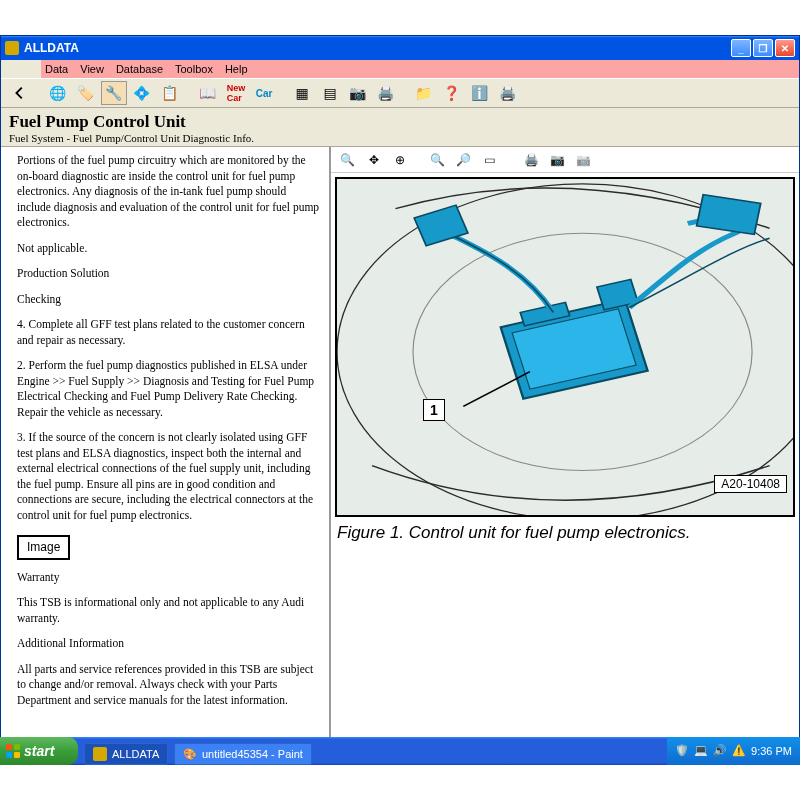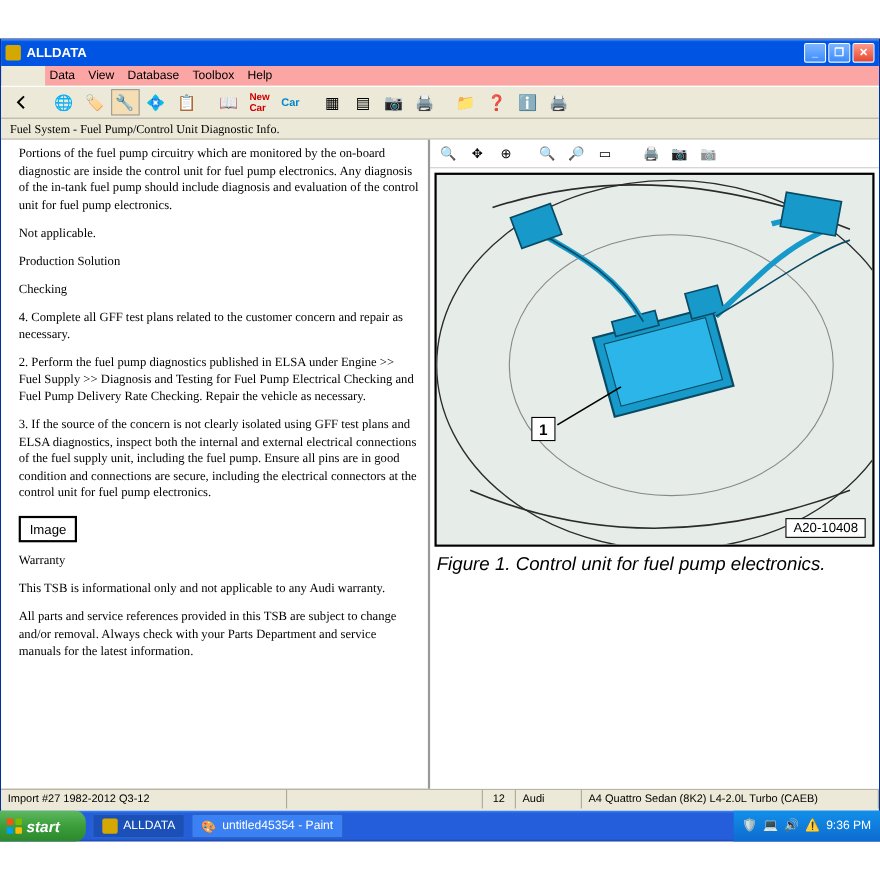--- a/index.html
+++ b/index.html
@@ -13,35 +13,35 @@
 .menubar { height: 18px; background: #fca5a5; display: flex; align-items: center; padding: 0 4px; font-size: 11px; margin-left: 40px; }
 .menubar span { margin-right: 12px; cursor: default; }
 .toolbar { height: 30px; background: #ece9d8; border-top: 1px solid #fff; border-bottom: 1px solid #aca899; display: flex; align-items: center; padding: 0 6px; }
 .tbtn { width: 26px; height: 24px; margin-right: 2px; border: 1px solid transparent; display: flex; align-items: center; justify-content: center; font-size: 14px; }
 .tbtn.sep { width: 8px; }
 .tbtn svg { width: 18px; height: 18px; }
 .heading-area { background: #ece9d8; padding: 4px 8px 2px 8px; border-bottom: 1px solid #aca899; }
 .heading-area h1 { font-family: "Times New Roman", serif; font-size: 17px; font-weight: bold; }
 .heading-area .sub { font-family: "Times New Roman", serif; font-size: 11px; }
 .content { display: flex; height: 590px; background: #fff; }
-.leftpane { width: 390px; border-right: 2px solid #999; overflow-y: scroll; padding: 6px 8px 6px 16px; font-family: "Times New Roman", serif; font-size: 11.5px; line-height: 1.35; position: relative; }
+.leftpane { width: 330px; border-right: 2px solid #999; overflow-y: scroll; padding: 6px 8px 6px 16px; font-family: "Times New Roman", serif; font-size: 11.5px; line-height: 1.35; position: relative; }
 .leftpane p { margin-bottom: 10px; }
 .img-btn { border: 2px solid #000; padding: 2px 8px; background: #fff; font-family: Liberation Sans, sans-serif; font-size: 12px; display: inline-block; margin: 2px 0 10px 0; }
 .rightpane { flex: 1; display: flex; flex-direction: column; background: #fff; }
 .imgtoolbar { height: 26px; display: flex; align-items: center; padding: 0 6px; border-bottom: 1px solid #ccc; }
 .ibtn { width: 22px; height: 20px; margin-right: 4px; display: flex; align-items: center; justify-content: center; font-size: 12px; border: 1px solid transparent; }
 .diagram-area { flex: 1; padding: 4px; display: flex; flex-direction: column; }
 .diagram-box { border: 2px solid #000; background: #e3ece8; flex: 0 0 340px; position: relative; overflow: hidden; }
 .caption { font-family: Arial, sans-serif; font-size: 17px; font-style: italic; margin-top: 6px; padding-left: 2px; }
 .caption b { font-style: italic; font-weight: normal; }
-.idlabel { position: absolute; right: 6px; bottom: 6px; background: #fff; border: 1px solid #000; font-family: Arial, sans-serif; font-size: 12px; padding: 1px 6px; }
+.idlabel { position: absolute; right: 6px; bottom: 22px; background: #fff; border: 1px solid #000; font-family: Arial, sans-serif; font-size: 12px; padding: 1px 6px; }
 .callout { position: absolute; left: 86px; top: 220px; width: 22px; height: 22px; background: #fff; border: 1.5px solid #000; display: flex; align-items: center; justify-content: center; font-family: Arial; font-size: 14px; font-weight: bold; }
 .statusbar { height: 18px; background: #ece9d8; border-top: 1px solid #aca899; display: flex; align-items: center; font-size: 10px; }
 .statusbar .cell { border-right: 1px solid #aca899; padding: 0 6px; height: 100%; display: flex; align-items: center; }
-.taskbar { position: absolute; bottom: 35px; left: 0; width: 800px; height: 28px; background: linear-gradient(to bottom, #3b8cff 0%, #245edb 8%, #245edb 92%, #1941a5 100%); display: flex; align-items: center; }
+.taskbar { position: absolute; bottom: 35px; left: 0; width: 800px; height: 28px; background: linear-gradient(to bottom, #3b8cff 0%, #245edb 8%, #245edb 92%, #1941a5 100%); display: flex; align-items: flex-end; }
 .startbtn { height: 28px; width: 78px; background: linear-gradient(to bottom, #5fb85f 0%, #3a9e3a 50%, #2d872d 100%); border-radius: 0 10px 10px 0; display: flex; align-items: center; color: #fff; font-style: italic; font-weight: bold; font-size: 14px; padding-left: 6px; }
 .startbtn .logo { width: 14px; height: 14px; margin-right: 4px; display: grid; grid-template-columns: 1fr 1fr; gap: 1px; }
 .startbtn .logo span { width: 6px; height: 6px; border-radius: 1px; }
 .taskbtn { height: 22px; margin-left: 6px; padding: 0 8px; background: #3c81f3; border: 1px solid #2b64c7; border-radius: 2px; color: #fff; font-size: 11px; display: flex; align-items: center; }
 .taskbtn.active { background: #1a50b8; }
 .systray { margin-left: auto; height: 28px; background: linear-gradient(to bottom, #1290e9, #0d6bcf); display: flex; align-items: center; padding: 0 8px; color: #fff; font-size: 11px; gap: 5px; }
 .systray .ico { width: 14px; height: 14px; }
 ::-webkit-scrollbar { width: 16px; }
 ::-webkit-scrollbar-track { background: #f0f0f0; }
 ::-webkit-scrollbar-thumb { background: #c8c8c8; border: 1px solid #888; }
@@ -89,35 +89,37 @@
     <div class="tbtn">📷</div>
     <div class="tbtn">🖨️</div>
     <div class="tbtn sep"></div>
     <div class="tbtn">📁</div>
     <div class="tbtn">❓</div>
     <div class="tbtn">ℹ️</div>
     <div class="tbtn">🖨️</div>
   </div>
 
   <div class="heading-area">
+    <h1>Fuel Pump Control Unit</h1>
     <div class="sub">Fuel System - Fuel Pump/Control Unit Diagnostic Info.</div>
   </div>
 
   <div class="content">
     <div class="leftpane">
       <p>Portions of the fuel pump circuitry which are monitored by the on-board diagnostic are inside the control unit for fuel pump electronics. Any diagnosis of the in-tank fuel pump should include diagnosis and evaluation of the control unit for fuel pump electronics.</p>
       <p>Not applicable.</p>
       <p>Production Solution</p>
       <p>Checking</p>
       <p>4. Complete all GFF test plans related to the customer concern and repair as necessary.</p>
       <p>2. Perform the fuel pump diagnostics published in ELSA under Engine &gt;&gt; Fuel Supply &gt;&gt; Diagnosis and Testing for Fuel Pump Electrical Checking and Fuel Pump Delivery Rate Checking. Repair the vehicle as necessary.</p>
       <p>3. If the source of the concern is not clearly isolated using GFF test plans and ELSA diagnostics, inspect both the internal and external electrical connections of the fuel supply unit, including the fuel pump. Ensure all pins are in good condition and connections are secure, including the electrical connectors at the control unit for fuel pump electronics.</p>
       <div class="img-btn">Image</div>
       <p>Warranty</p>
       <p>This TSB is informational only and not applicable to any Audi warranty.</p>
+      <p>Additional Information</p>
       <p>All parts and service references provided in this TSB are subject to change and/or removal. Always check with your Parts Department and service manuals for the latest information.</p>
     </div>
 
     <div class="rightpane">
       <div class="imgtoolbar">
         <div class="ibtn">🔍</div>
         <div class="ibtn">✥</div>
         <div class="ibtn">⊕</div>
         <div class="ibtn" style="width:8px"></div>
         <div class="ibtn">🔍</div>

